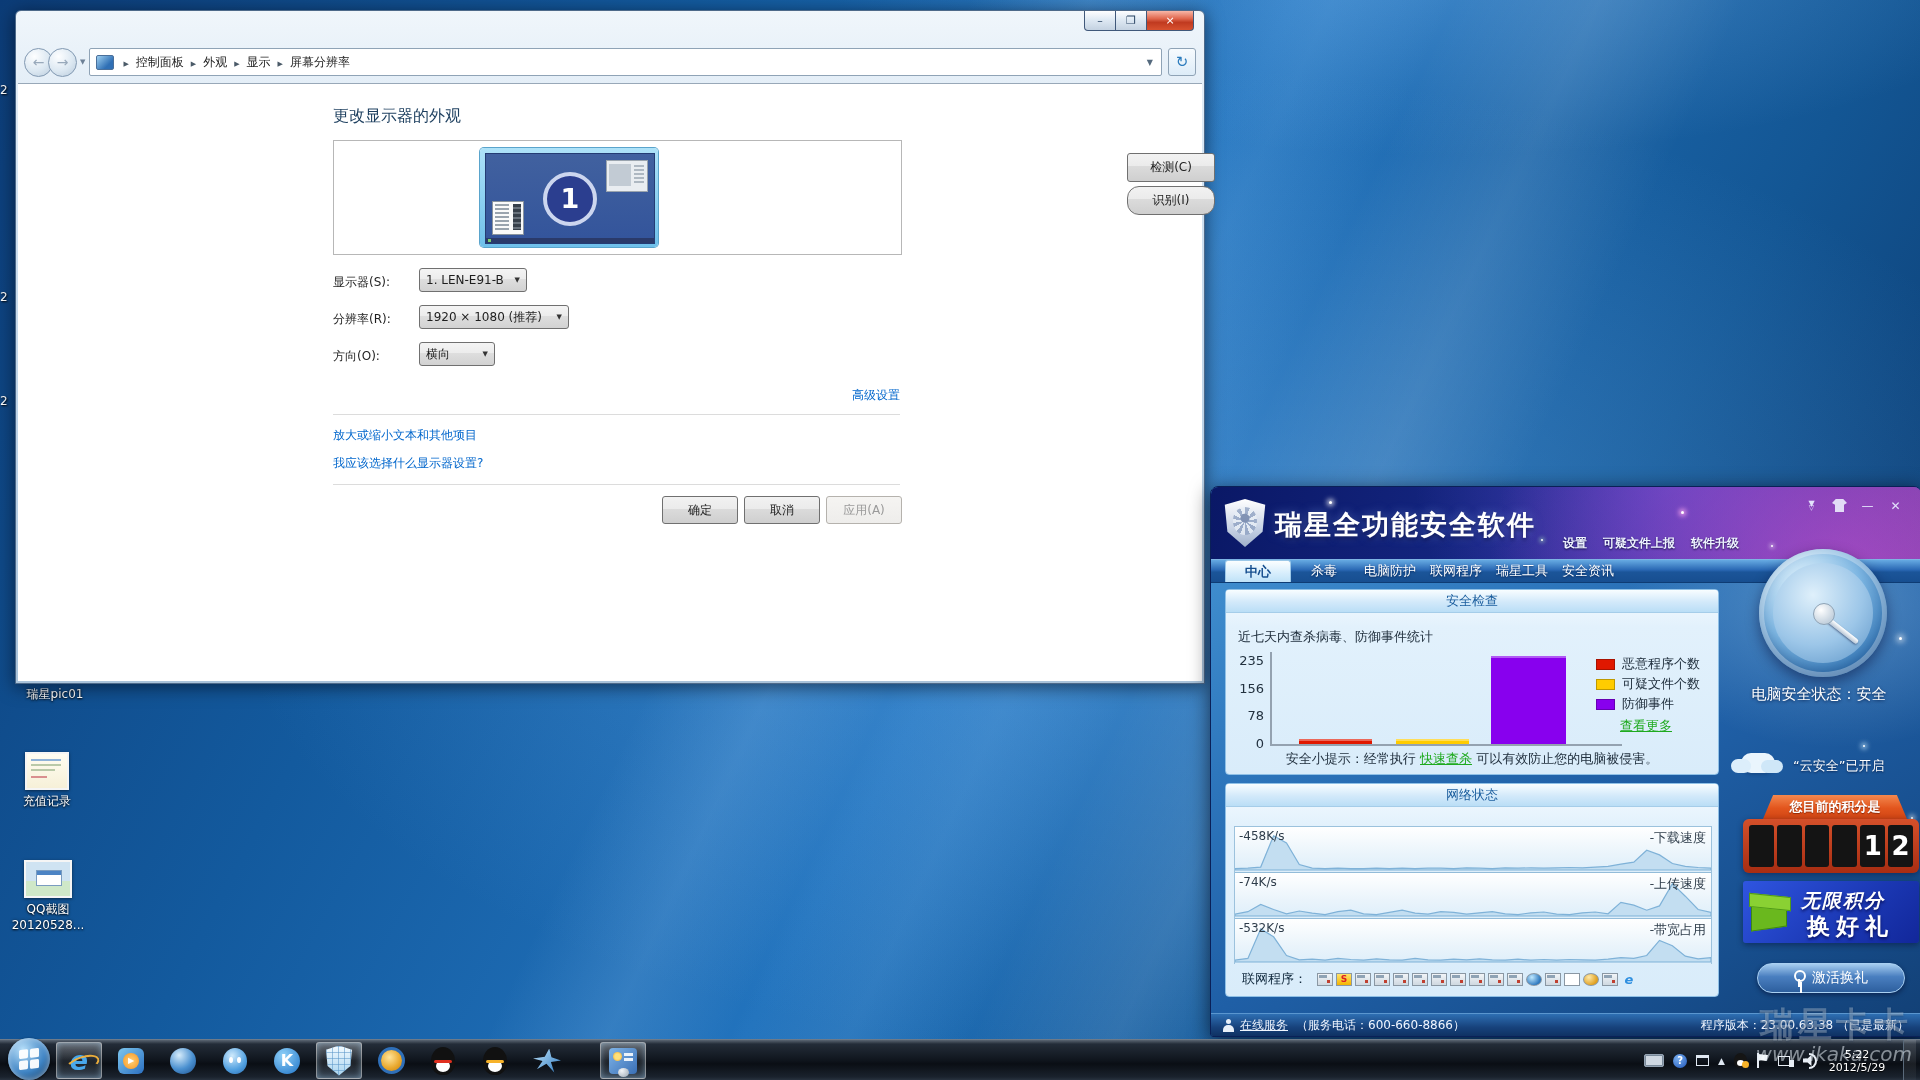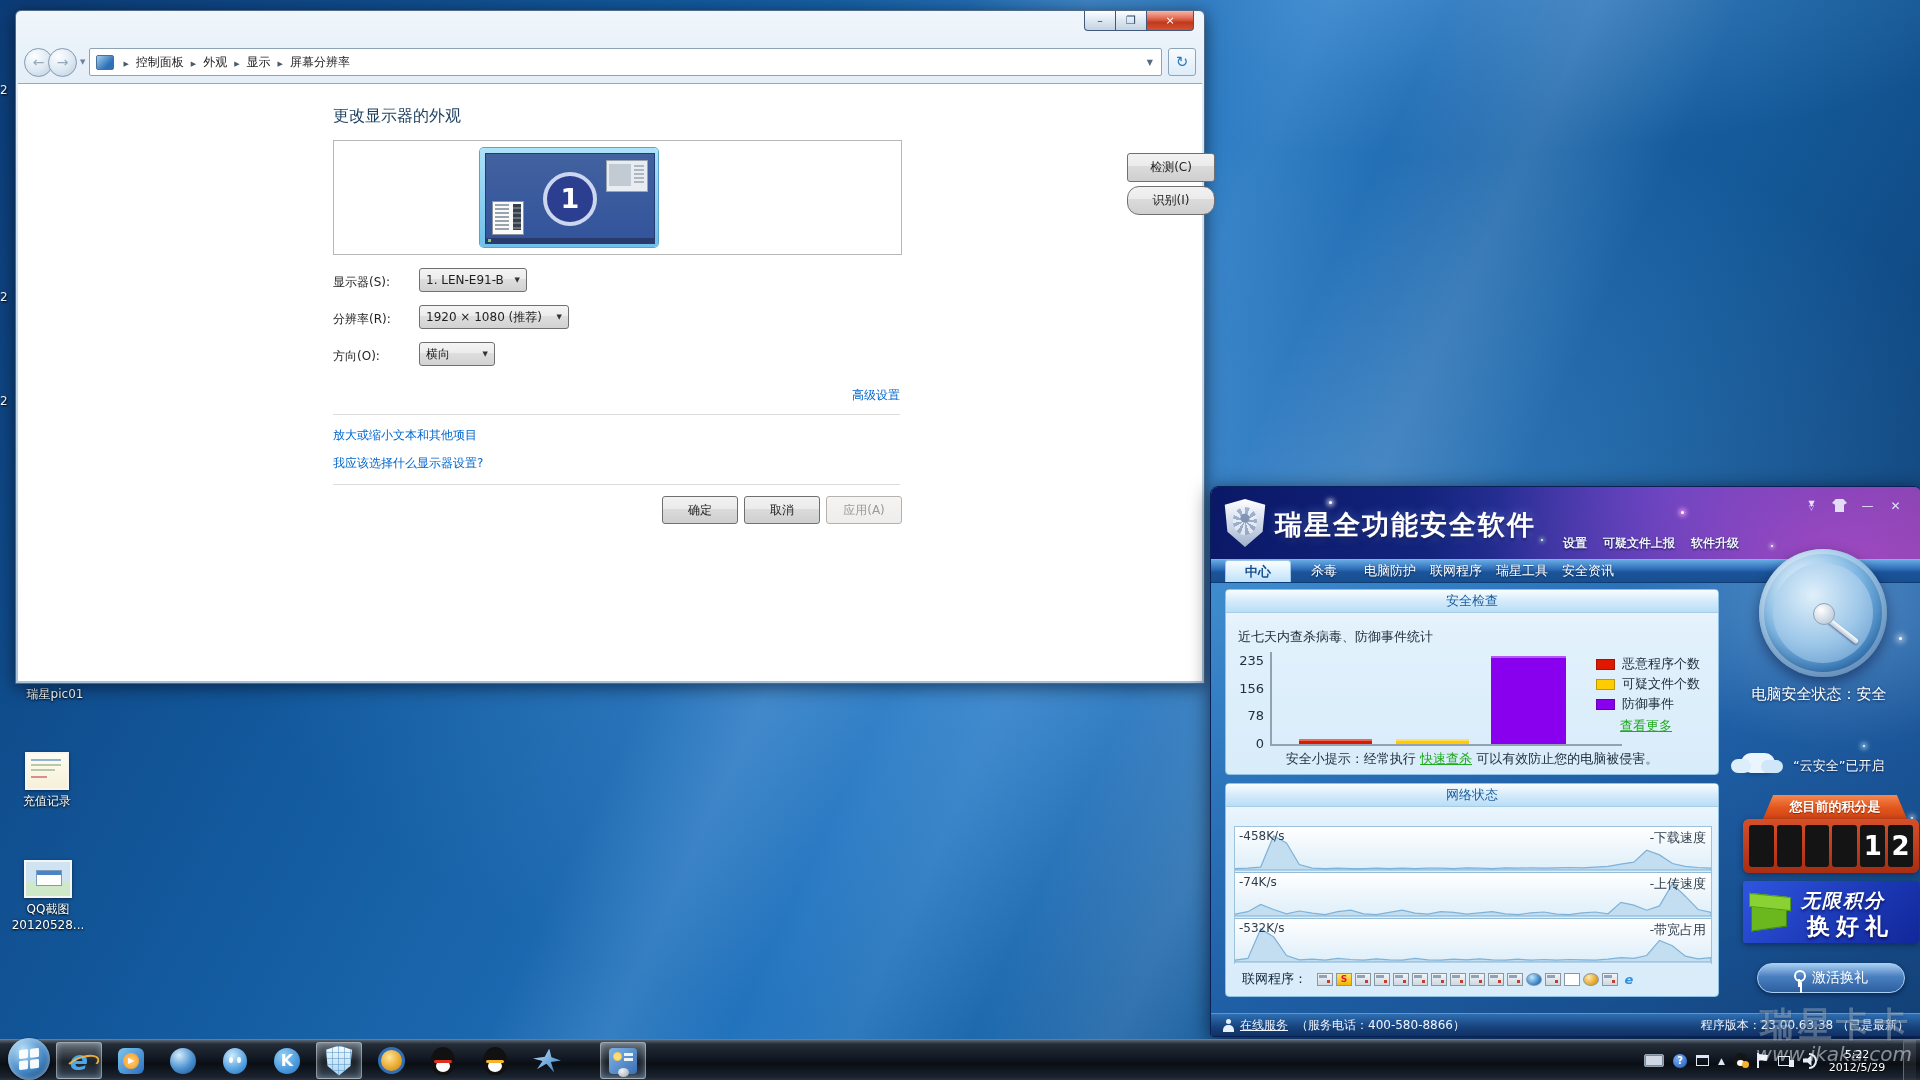--- a/index.html
+++ b/index.html
@@ -539,21 +539,21 @@
     <div class="promo-l2">换好礼</div>
   </div>
   <div class="activate">
     <span class="key-icon"></span>
     <span>激活换礼</span>
   </div>
 
   <div class="rv-footer">
     <span class="person-icon"></span>
     <span class="svc-link">在线服务</span>
-    <span>（服务电话：400-580-8866）</span>
+    <span>（服务电话：600-660-8866）</span>
     <span class="rv-version">程序版本：23.00.63.38 （已是最新）</span>
   </div>
 </div>
 
 <div class="taskbar">
   <div class="orb">
     <div class="orb-flag">
         <i></i>
         <i></i>
         <i></i>

